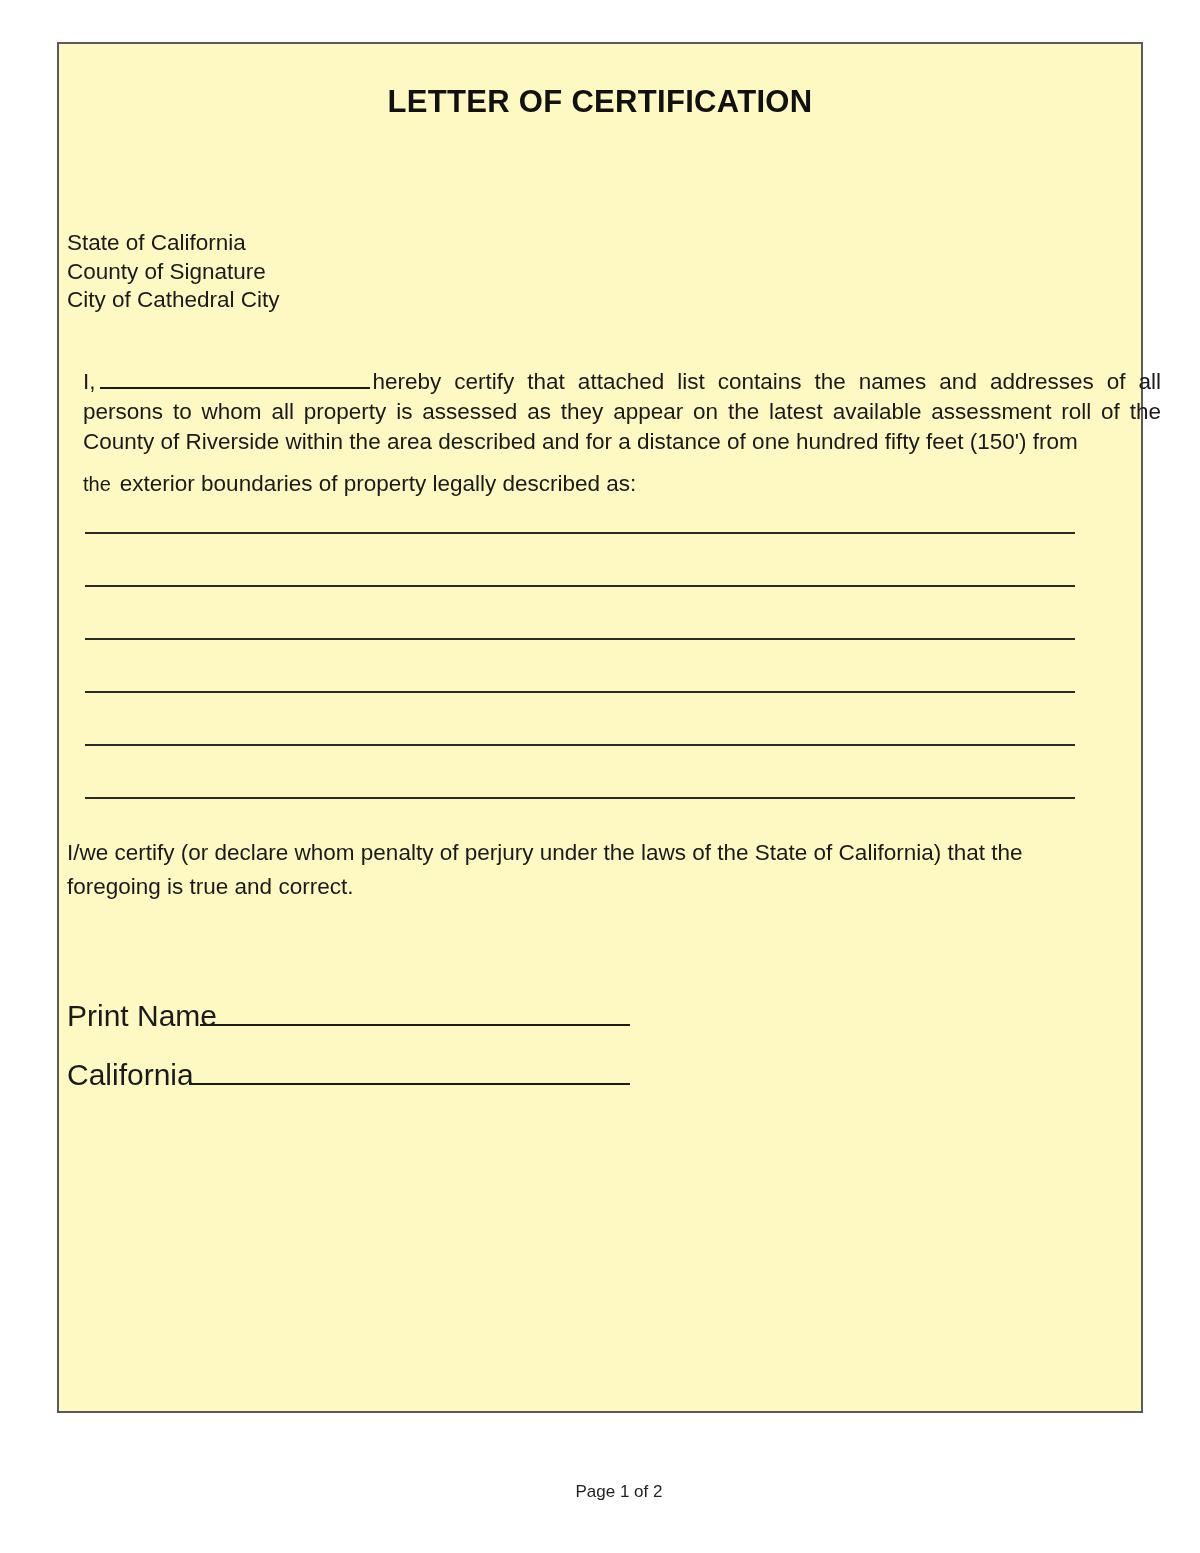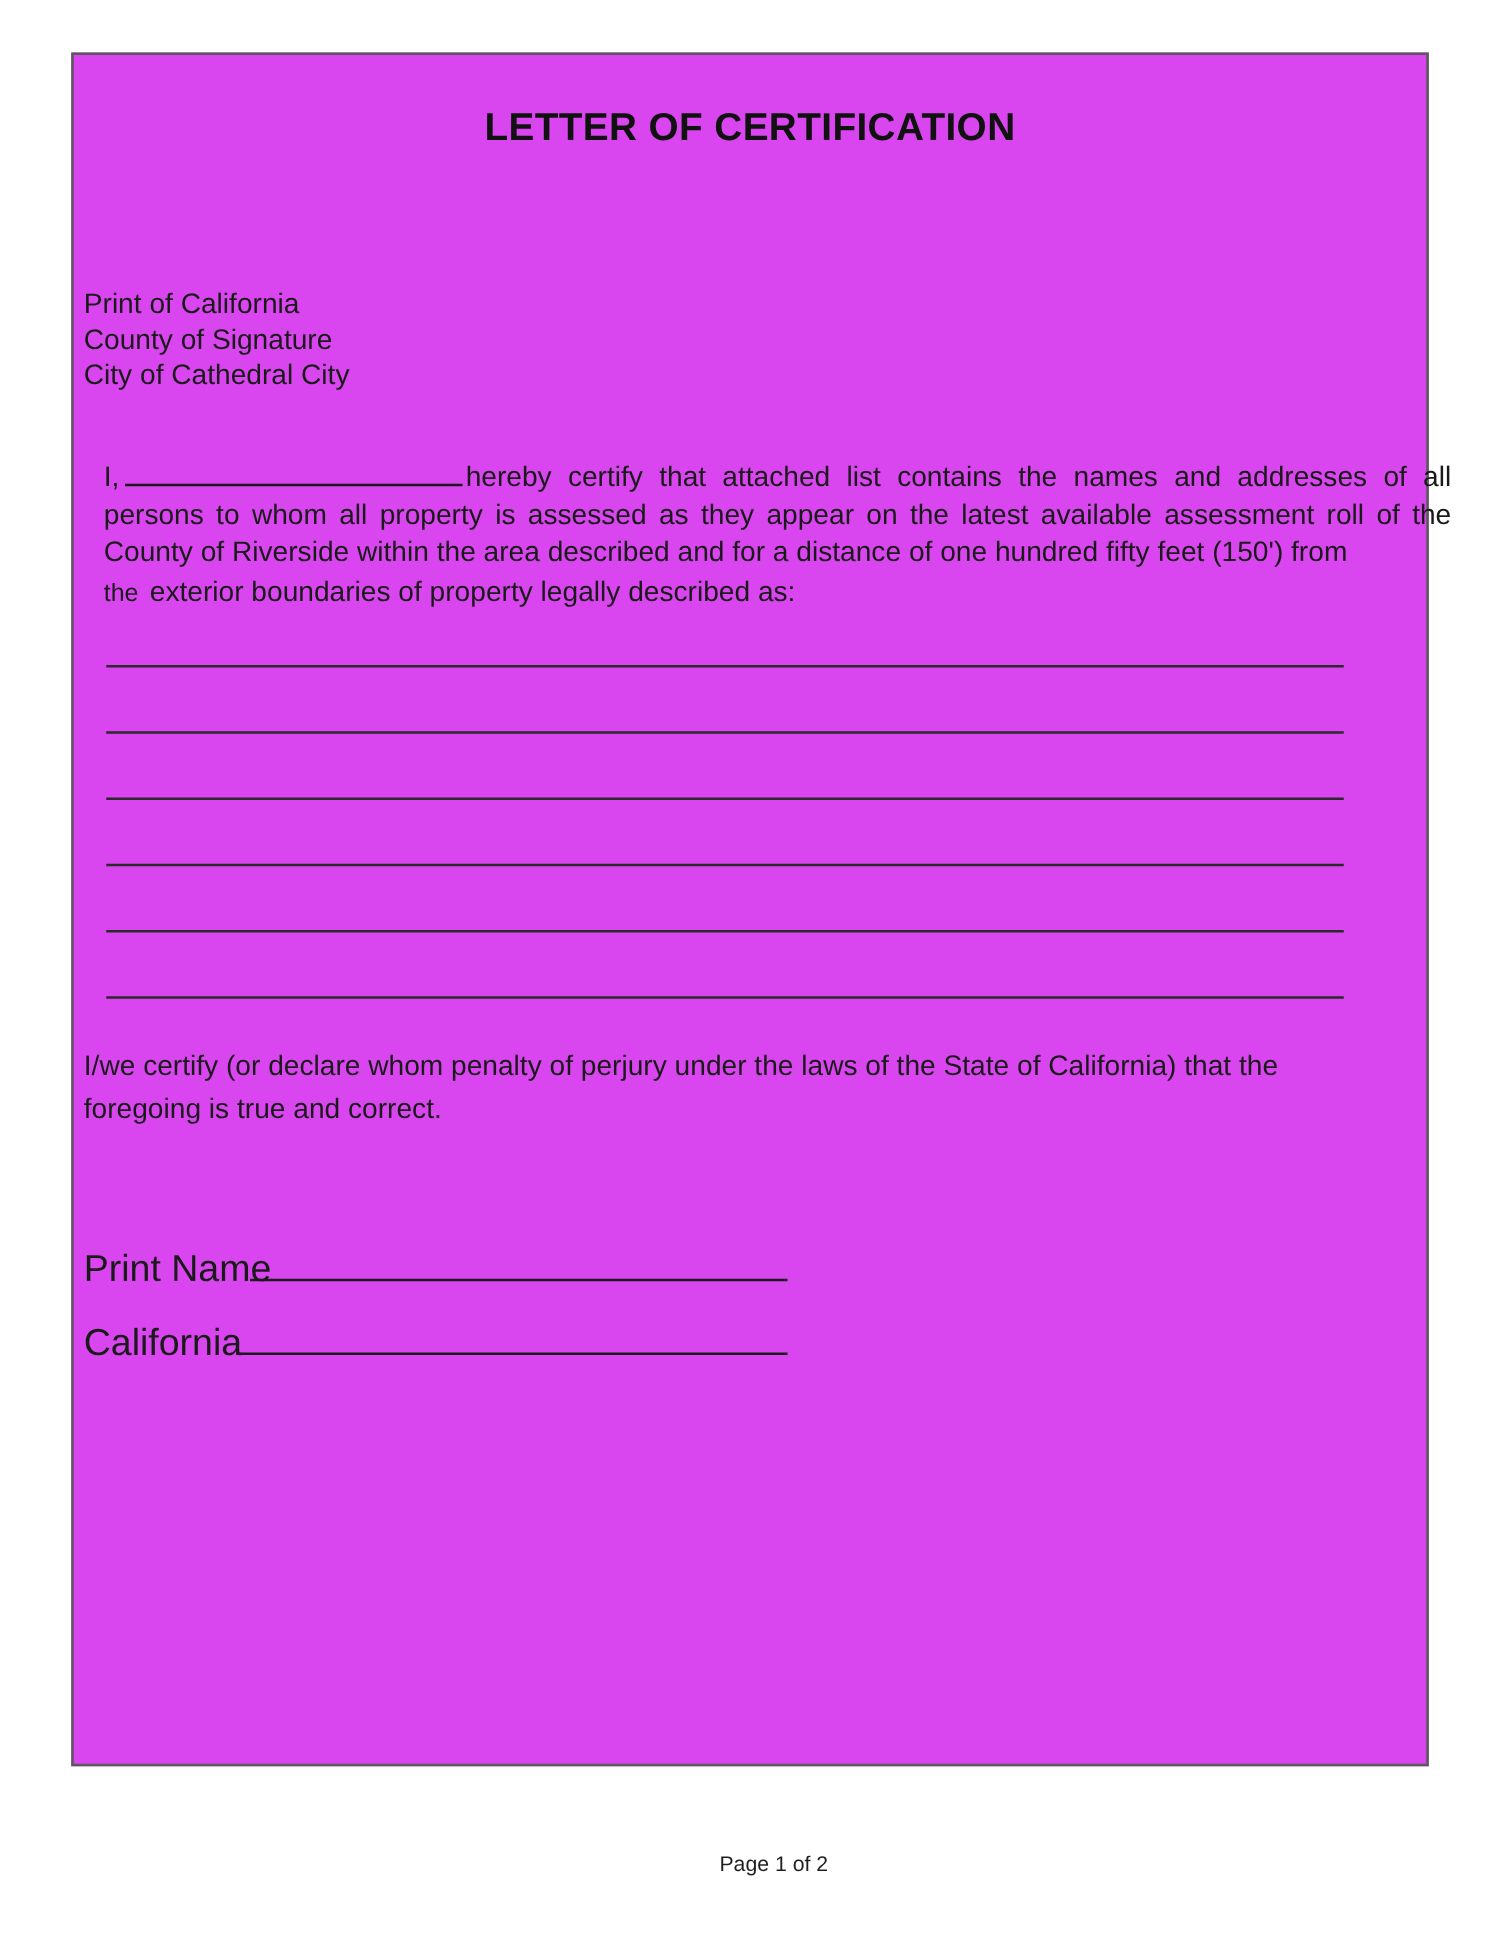--- a/index.html
+++ b/index.html
@@ -18,21 +18,21 @@
 
   
   .page-frame {
     position: absolute;
     left: 57px;
     top: 42px;
     width: 1086px;
     height: 1371px;
     border: 2px solid #5a5a5a;
     box-sizing: border-box;
-    background: #d946ef;
+    background: #fef9c3;
   }
 
   
   .page-inner {
     position: absolute;
     left: 0;
     top: 0;
     right: 0;
     bottom: 0;
   }
@@ -75,21 +75,21 @@
     display: inline-block;
     width: 270px;
     border-bottom: 2.5px solid #1a1a1a;
     height: 17px;
     margin: 0 3px 0 4px;
     vertical-align: baseline;
   }
   .certify-para .tail-line {
     display: block;
     text-align: left;
-    margin-top: 2px;
+    margin-top: 12px;
   }
   .certify-para .tail-the {
     font-size: 20px;
     margin-right: 9px;
   }
 
   
   .rule-lines {
     position: absolute;
     left: 26px;
@@ -151,21 +151,21 @@
 </style>
 </head>
 <body>
 
 <div class="page-frame">
   <div class="page-inner">
 
     <div class="doc-title">LETTER OF CERTIFICATION</div>
 
     <div class="jurisdiction">
-      <div>Print of California</div>
+      <div>State of California</div>
       <div>County of Signature</div>
       <div>City of Cathedral City</div>
     </div>
 
     <div class="certify-para"><span>I,</span><span class="lead-blank"></span><span>hereby certify that attached list contains the names and addresses of all persons to whom all property is assessed as they appear on the latest available assessment roll of the County of Riverside within the area described and for a distance of one hundred fifty feet (150') from</span><span class="tail-line"><span class="tail-the">the</span><span>exterior boundaries of property legally described as:</span></span></div>
 
     <div class="rule-lines">
       <div class="rule-line"></div>
       <div class="rule-line"></div>
       <div class="rule-line"></div>

